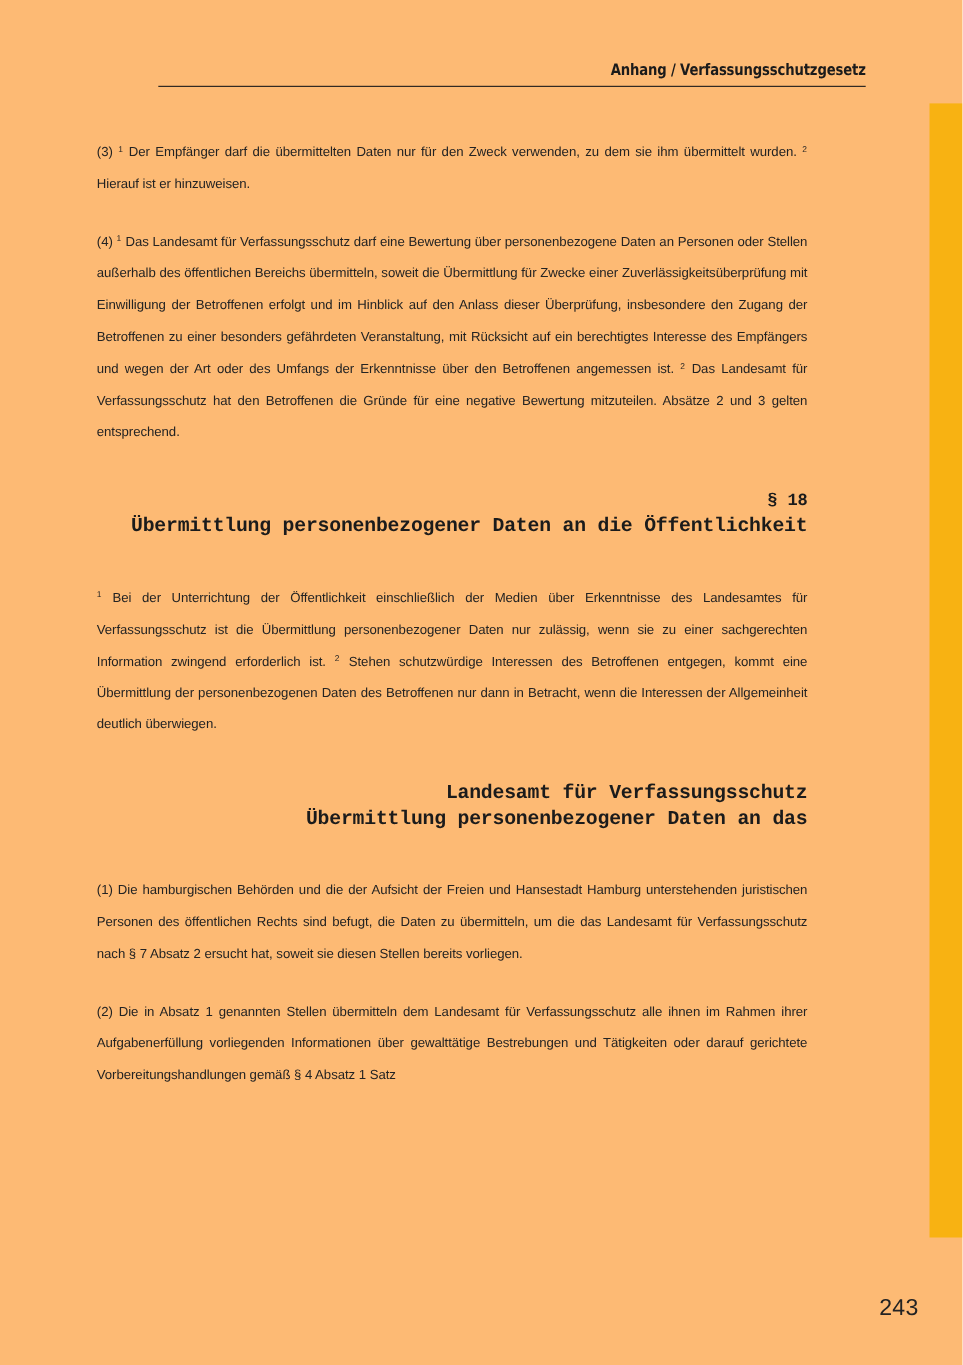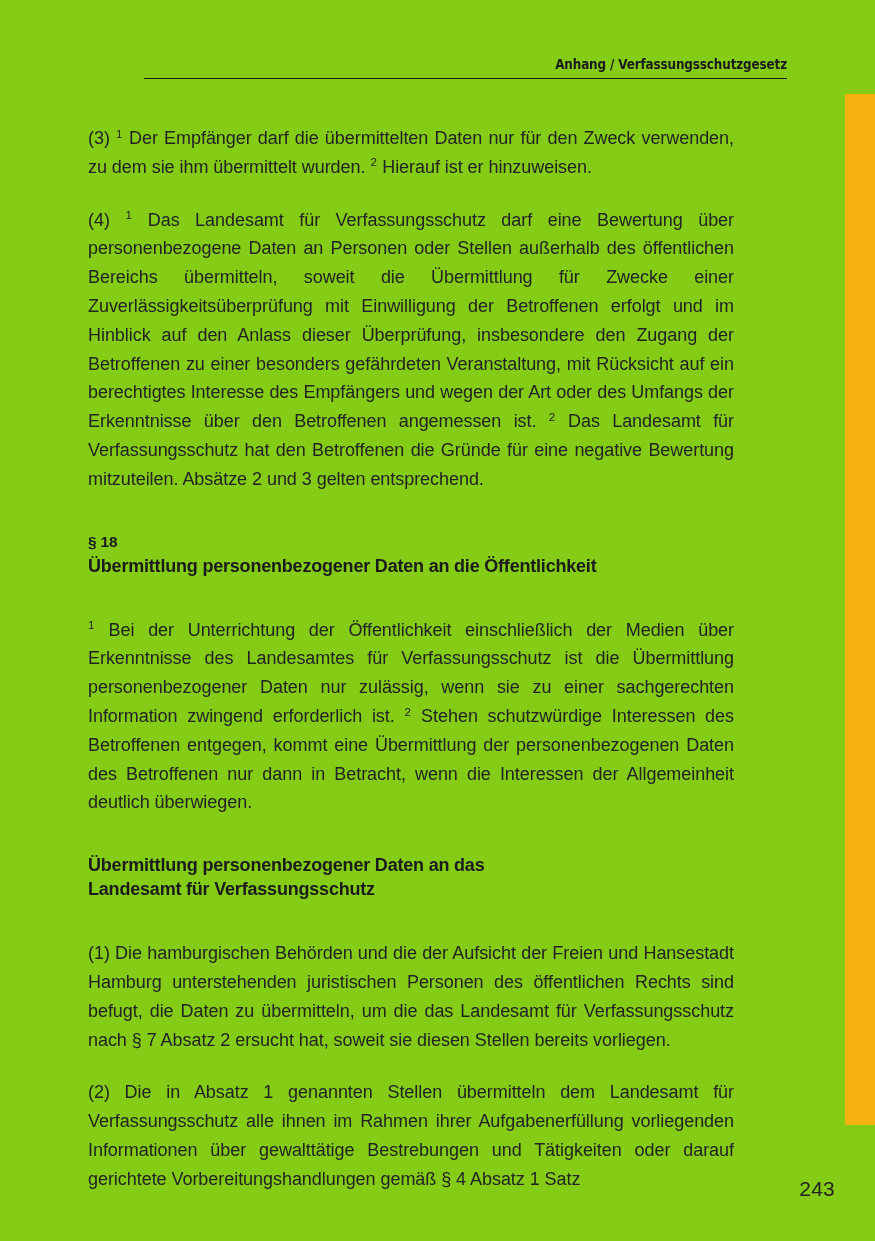--- a/index.html
+++ b/index.html
@@ -6,21 +6,21 @@
   html, body {
     margin: 0;
     padding: 0;
     background: #ffffff;
   }
 
   .page {
     position: relative;
     width: 875px;
     height: 1241px;
-    background: #84cc16;
+    background: #fdba74;
     overflow: hidden;
     font-family: "Liberation Sans", "DejaVu Sans", sans-serif;
     -webkit-font-smoothing: antialiased;
   }
 
   
   .running-head {
     position: absolute;
     left: 88px;
     top: 56px;
@@ -51,41 +51,41 @@
   
   .column {
     position: absolute;
     left: 88px;
     top: 124px;
     width: 646px;
   }
 
   p.body-text {
     margin: 0 0 24px 0;
-    font-size: 18px;
+    font-size: 12px;
     line-height: 28.8px;
     color: #232323;
     text-align: justify;
     text-justify: inter-word;
     hyphens: manual;
     letter-spacing: -0.05px;
   }
 
   p.body-text sup {
     font-size: 0.64em;
     vertical-align: 0.55em;
     line-height: 0;
     padding-right: 0.5px;
   }
 
   
   .section-heading {
     margin: 0 0 24px 0;
-    text-align: left;
-    font-family: Liberation Sans, sans-serif;
+    text-align: right;
+    font-family: Liberation Mono, monospace;
     font-weight: 700;
     color: #1b1b1b;
     letter-spacing: -0.2px;
   }
 
   .section-heading .sec-number {
     display: block;
     font-size: 15.5px;
     line-height: 24px;
   }
@@ -134,22 +134,22 @@
     <div class="section-heading">
       <span class="sec-number">§ 18</span>
       <span class="sec-title">Übermittlung personenbezogener Daten an die Öffentlichkeit</span>
     </div>
     <div class="heading-spacer-bottom"></div>
 
     <p class="body-text"><sup>1</sup> Bei der Unterrichtung der Öffentlichkeit einschließlich der Medien über Erkenntnisse des Landesamtes für Verfassungsschutz ist die Übermittlung personenbezogener Daten nur zulässig, wenn sie zu einer sachgerechten Information zwingend erforderlich ist. <sup>2</sup> Stehen schutzwürdige Interessen des Betroffenen entgegen, kommt eine Übermittlung der personenbezogenen Daten des Betroffenen nur dann in Betracht, wenn die Interessen der Allgemeinheit deutlich überwiegen.</p>
 
     <div class="heading-spacer-top"></div>
     <div class="section-heading">
+      <span class="sec-title">Landesamt für Verfassungsschutz</span>
       <span class="sec-title">Übermittlung personenbezogener Daten an das</span>
-      <span class="sec-title">Landesamt für Verfassungsschutz</span>
     </div>
     <div class="heading-spacer-bottom"></div>
 
     <p class="body-text">(1) Die hamburgischen Behörden und die der Aufsicht der Freien und Hansestadt Hamburg unterstehenden juristischen Personen des öffentlichen Rechts sind befugt, die Daten zu übermitteln, um die das Landesamt für Verfassungsschutz nach § 7 Absatz 2 ersucht hat, soweit sie diesen Stellen bereits vorliegen.</p>
 
     <p class="body-text">(2) Die in Absatz 1 genannten Stellen übermitteln dem Landesamt für Verfassungsschutz alle ihnen im Rahmen ihrer Aufgabenerfüllung vorliegenden Informationen über gewalttätige Bestrebungen und Tätigkeiten oder darauf gerichtete Vorbereitungshandlungen gemäß § 4 Absatz 1 Satz</p>
 
   </div>
 
   <div class="folio">243</div>

